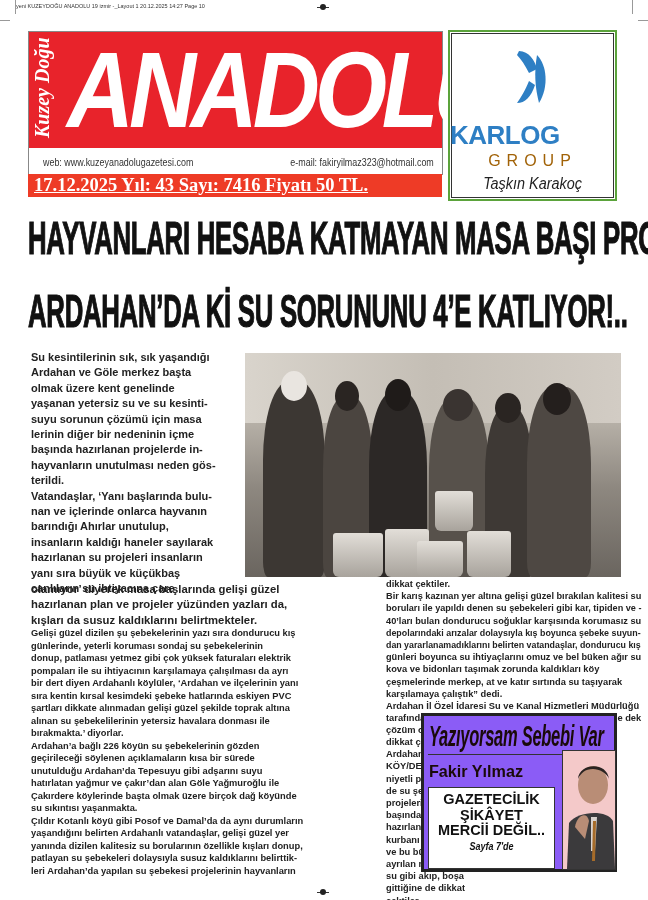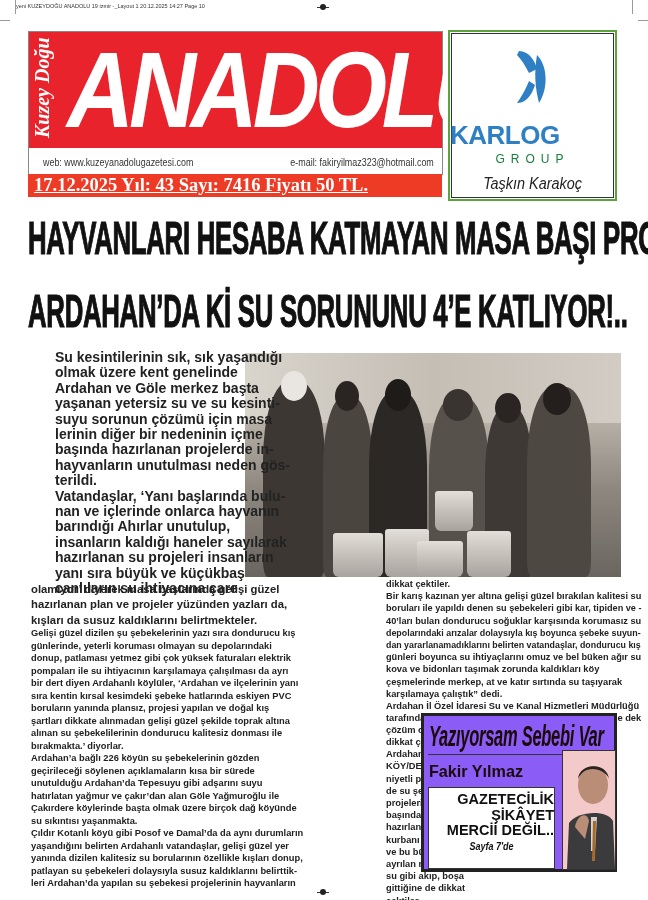--- a/index.html
+++ b/index.html
@@ -57,21 +57,21 @@
     outline: 1px solid #333; outline-offset: -4px;
   }
   .karlog-logo { position: absolute; left: 57px; top: 15px; width: 50px; height: 60px; }
   .karlog-name {
     position: absolute; left: 0; width: 100%; top: 88px; 
     color: #2e7fc4; font-weight: bold; font-size: 26px; font-family: "Liberation Sans", sans-serif;
     letter-spacing: -0.5px;
   }
   .karlog-group {
     position: absolute; left: 0; width: 100%; top: 120px; text-align: center;
-    color: #15803d; font-size: 12px; letter-spacing: 6px; font-family: "Liberation Sans", sans-serif;
+    color: #a16207; font-size: 16px; letter-spacing: 6px; font-family: "Liberation Sans", sans-serif;
   }
   .karlog-person {
     position: absolute; left: 0; width: 100%; top: 143px; text-align: center;
     color: #222; font-size: 16px; font-style: italic; font-family: "Liberation Sans", sans-serif;
     transform: scaleX(0.9);
   }
 
   
   .headline {
     position: absolute; left: 28px; top: 212px; width: 600px;
@@ -80,21 +80,21 @@
   .headline div {
     font-size: 46px; line-height: 52px; white-space: nowrap;
     transform: scaleX(0.56); transform-origin: left top; letter-spacing: -0.5px;
     -webkit-text-stroke: 1.2px #111;
   }
   .headline .l1 { position: absolute; top: 0; }
   .headline .l2 { position: absolute; top: 73px; }
 
   
   .col { position: absolute; font-family: "Liberation Sans", sans-serif; font-weight: bold; color: #222; }
-  .lede { left: 31px; top: 350px; width: 215px; font-size: 14px; line-height: 15.4px; margin-left: 24px; }
+  .lede { left: 31px; top: 350px; width: 215px; font-size: 11px; line-height: 15.4px; }
   .lede p { margin: 0; white-space: nowrap; }
   .wide { left: 31px; top: 582px; width: 350px; font-size: 11.3px; line-height: 15.4px; }
   .wide p { margin: 0; white-space: nowrap; }
   .small { left: 31px; top: 627px; width: 350px; font-size: 9.3px; line-height: 12.5px; }
   .small p { margin: 0; white-space: nowrap; }
   .right { left: 386px; top: 578px; width: 255px; font-size: 9.3px; line-height: 12.2px; }
   .right p { margin: 0; white-space: nowrap; }
 
   
   .photo {
@@ -120,21 +120,21 @@
   }
   .colbox-rule { position: absolute; left: 4px; top: 38px; width: 186px; height: 1px; background: #333; }
   .colbox-author {
     position: absolute; left: 5px; top: 46px; font-family: "Liberation Sans", sans-serif; font-weight: bold;
     color: #1a0a0a; font-size: 17px; white-space: nowrap; transform: scaleX(0.95); transform-origin: left top;
   }
   .colbox-panel {
     position: absolute; left: 4px; top: 71px; width: 127px; height: 82px; background: #fff;
     border: 1px solid #333; box-sizing: border-box; text-align: center;
   }
-  .colbox-panel .t { font-weight: bold; font-size: 14.5px; line-height: 15.5px; color: #111; font-family: "Liberation Sans", sans-serif; text-align: right; }
+  .colbox-panel .t { font-weight: bold; font-size: 14.5px; line-height: 15.5px; color: #111; font-family: "Liberation Sans", sans-serif; }
   .colbox-panel .t1 { margin-top: 4px; }
   .colbox-panel .pg { font-style: italic; font-weight: bold; font-size: 10px; margin-top: 2px; color: #111; transform: scaleX(0.9); }
   .colbox-photo {
     position: absolute; left: 138px; top: 34px; width: 52px; height: 118px; border: 1px solid #333;
     background: #f4c9c9; overflow: hidden;
   }
 </style>
 </head>
 <body>
 
@@ -190,22 +190,22 @@
   <div class="head" style="left:298px;top:30px;width:28px;height:32px;background:#241f1d;"></div>
   <div class="bucket" style="left:88px;width:50px;height:44px;"></div>
   <div class="bucket" style="left:140px;width:44px;height:48px;"></div>
   <div class="bucket" style="left:172px;width:46px;height:36px;"></div>
   <div class="bucket" style="left:222px;width:44px;height:46px;"></div>
   <div class="bucket" style="left:190px;bottom:46px;width:38px;height:40px;"></div>
 </div>
 
 <div class="col lede" id="lede">
     <p>Su kesintilerinin sık, sık yaşandığı</p>
+    <p>Ardahan ve Göle merkez başta</p>
     <p>olmak üzere kent genelinde</p>
-    <p>Ardahan ve Göle merkez başta</p>
     <p>yaşanan yetersiz su ve su kesinti-</p>
     <p>suyu sorunun çözümü için masa</p>
     <p>lerinin diğer bir nedeninin içme</p>
     <p>başında hazırlanan projelerde in-</p>
     <p>hayvanların unutulması neden gös-</p>
     <p>terildi.</p>
     <p>Vatandaşlar, ‘Yanı başlarında bulu-</p>
     <p>nan ve içlerinde onlarca hayvanın</p>
     <p>barındığı Ahırlar unutulup,</p>
     <p>insanların kaldığı haneler sayılarak</p>
@@ -213,28 +213,27 @@
     <p>yanı sıra büyük ve küçükbaş</p>
     <p>canlıların su ihtiyacına çare</p>
   </div>
 <div class="col wide" id="wide">
     <p>olamıyor’ diyerek masa başlarında gelişi güzel</p>
     <p>hazırlanan plan ve projeler yüzünden yazları da,</p>
     <p>kışları da susuz kaldıklarını belirtmekteler.</p>
   </div>
 <div class="col small" id="body">
     <p>Gelişi güzel dizilen şu şebekelerinin yazı sıra dondurucu kış</p>
-    <p>günlerinde, yeterli koruması olmayan su depolarındaki</p>
+    <p>günlerinde, yeterli koruması sondaj su şebekelerinin</p>
     <p>donup, patlaması yetmez gibi çok yüksek faturaları elektrik</p>
     <p>pompaları ile su ihtiyacının karşılamaya çalışılması da ayrı</p>
     <p>bir dert diyen Ardahanlı köylüler, ‘Ardahan ve ilçelerinin yanı</p>
     <p>sıra  kentin kırsal kesimdeki şebeke hatlarında eskiyen PVC</p>
-    <p>boruların yanında plansız, projesi yapılan ve doğal kış</p>
     <p>şartları dikkate alınmadan gelişi güzel şekilde toprak altına</p>
-    <p>alınan su şebekelilerinin dondurucu kalitesiz donması ile</p>
+    <p>alınan su şebekelilerinin yetersiz havalara donması ile</p>
     <p>bırakmakta.’ diyorlar.</p>
     <p>Ardahan’a bağlı 226 köyün su şebekelerinin gözden</p>
     <p>geçirileceği söylenen açıklamaların kısa bir sürede</p>
     <p>unutulduğu Ardahan’da Tepesuyu gibi adşarını suyu</p>
     <p>hatırlatan yağmur ve çakır’dan alan Göle Yağmuroğlu ile</p>
     <p>Çakırdere köylerinde başta olmak üzere birçok dağ köyünde</p>
     <p>su sıkıntısı yaşanmakta.</p>
     <p>Çıldır Kotanlı köyü gibi Posof ve Damal’da da aynı durumların</p>
     <p>yaşandığını belirten Ardahanlı vatandaşlar, gelişi güzel yer</p>
     <p>yanında dizilen kalitesiz su borularının özellikle kışları donup,</p>

